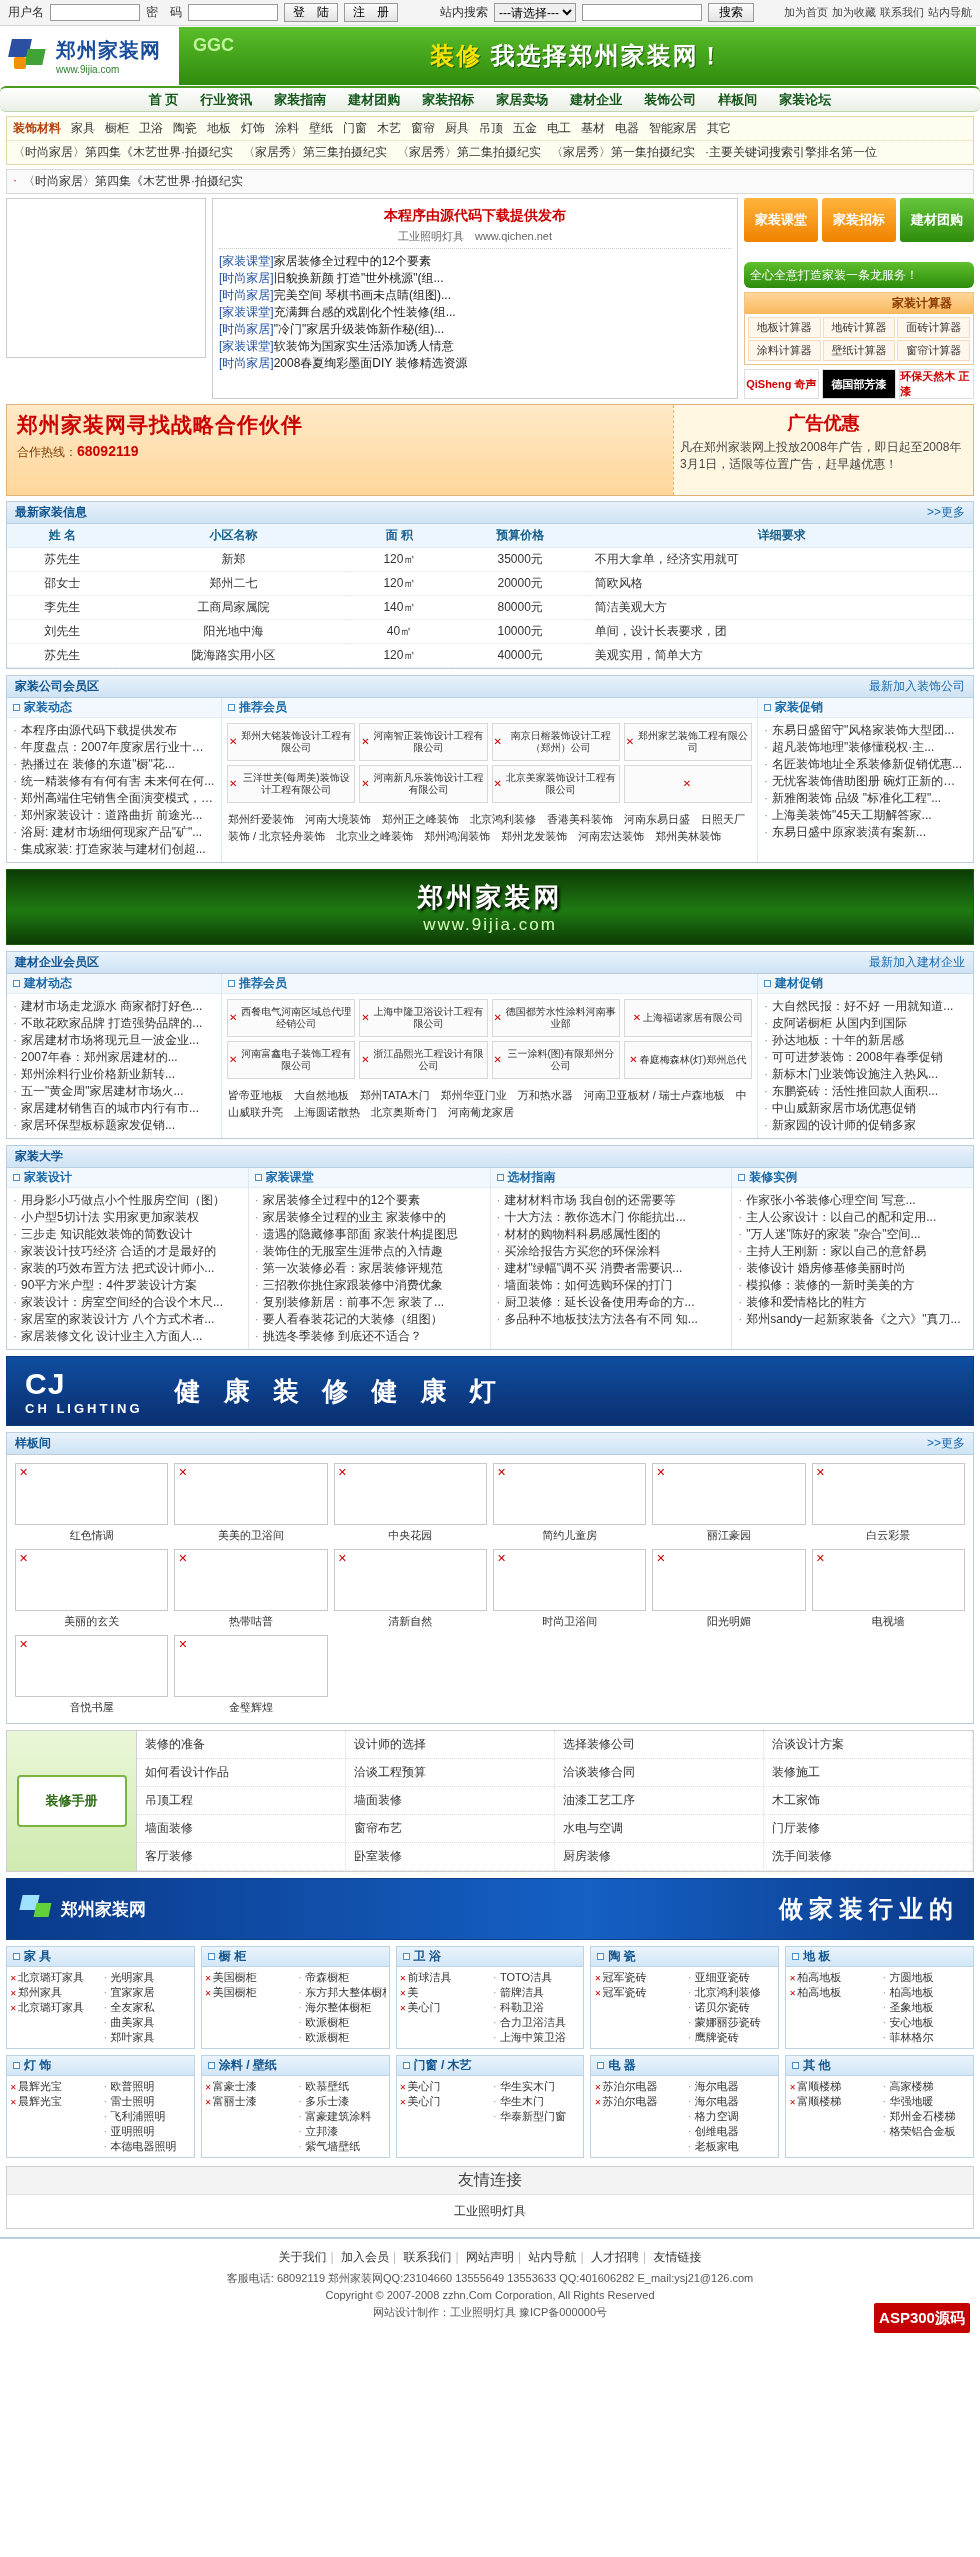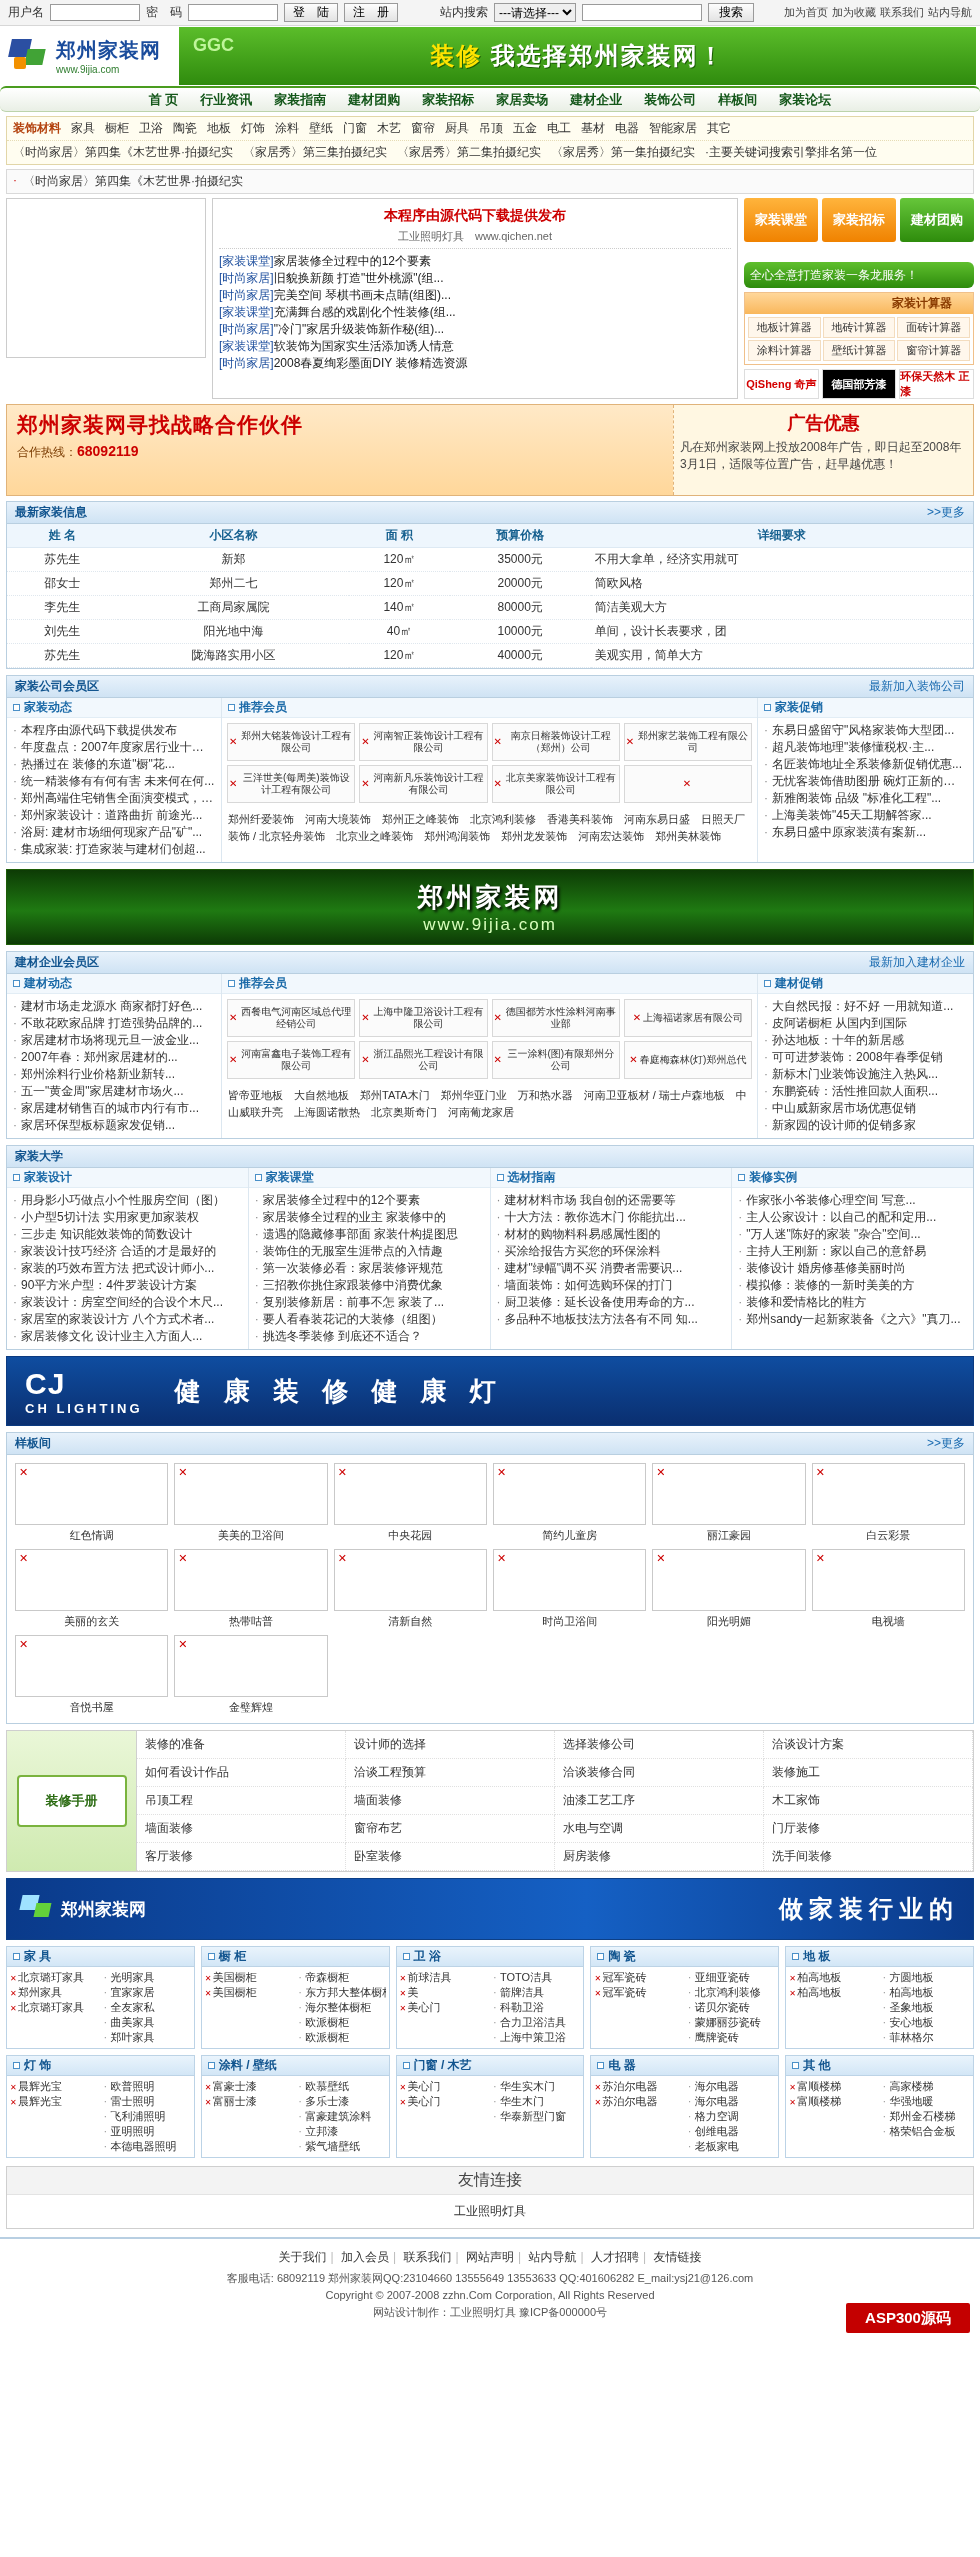--- a/index.html
+++ b/index.html
@@ -246,21 +246,21 @@
   
   .friend { margin:8px 6px 0 6px; border:1px solid #cfcfcf; }
   .friend .fh { background:#f3f3f3; text-align:center; font-size:16px; color:#444; padding:3px 0; border-bottom:1px solid #e3e3e3; }
   .friend .fb { padding:8px; text-align:center; font-size:12px; color:#333; }
   .footer { margin:8px 0 0 0; border-top:2px solid #b8cfe2; background:#fff; padding:6px 0 12px 0; text-align:center; }
   .footer .links { font-size:12px; color:#1a4c9c; padding:4px 0; }
   .footer .links span { margin:0 4px; color:#bbb; }
   .footer .meta { font-size:11px; color:#555; line-height:17px; }
   .asp { position:relative; }
   .aspbadge {
-    position:absolute; right:10px; bottom:0px; width:124px; height:30px; background:#c40000; color:#fff;
+    position:absolute; right:10px; bottom:0px; width:96px; height:30px; background:#c40000; color:#fff;
     font-size:15px; font-weight:bold; display:flex; align-items:center; justify-content:center; border-radius:2px;
   }
 </style>
 </head>
 <body>
 
 <div class="page">
 
   <div class="topbar">
     <span class="lbl">用户名</span>

